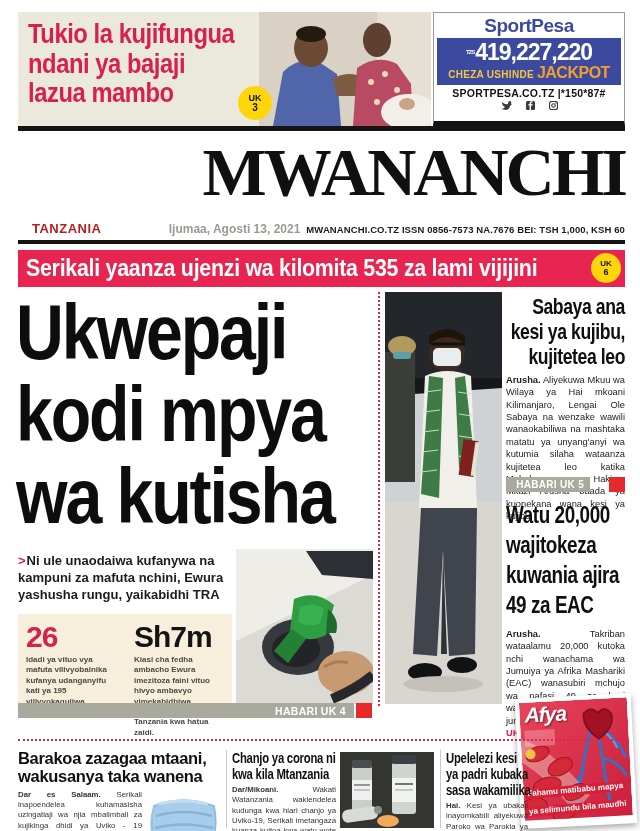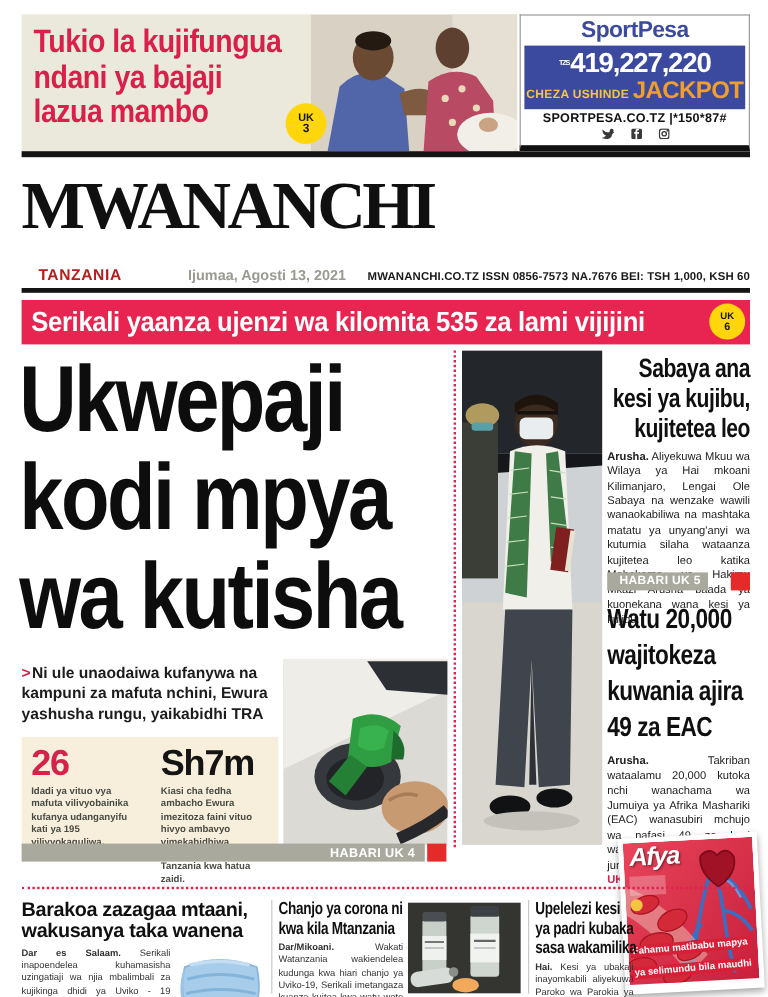--- a/index.html
+++ b/index.html
@@ -19,32 +19,32 @@
   .rule{background:#141414;}
 
   
   .ad{left:433px;top:12px;width:192px;height:114px;background:#fff;border:1px solid #9a9a9a;
       border-bottom:5px solid #111;box-sizing:border-box;text-align:center;}
   .ad-brand{font-weight:bold;font-size:19px;color:#3b4a9f;letter-spacing:-.5px;padding-top:2px;}
   .ad-band{margin:1px 3px 0 3px;background:#3b4a9f;color:#fff;padding:2px 0 3px 0;}
   .ad-amount{font-weight:bold;font-size:23px;letter-spacing:-1px;line-height:24px;}
   .ad-tzs{font-size:6px;font-weight:bold;vertical-align:6px;margin-right:1px;}
   .ad-tag{font-weight:bold;font-size:10px;color:#f5c542;letter-spacing:.3px;}
-  .ad-jackpot{font-weight:bold;font-size:20px;color:#f09e2e;letter-spacing:-.5px;margin-left:3px;}
+  .ad-jackpot{font-weight:bold;font-size:16px;color:#f09e2e;letter-spacing:-.5px;margin-left:3px;}
   .ad-contact{font-weight:bold;font-size:10.5px;color:#111;margin-top:2px;letter-spacing:.2px;}
   .ad-social{display:flex;justify-content:center;gap:14px;margin-top:2px;align-items:center;}
   .ad-social svg{display:block;}
 
   
-  .mast-title{left:18px;top:130px;width:607px;text-align:left;
-      font-family:"Liberation Serif",serif;font-weight:bold;font-size:56px;line-height:84px;
+  .mast-title{left:18px;top:130px;width:607px;text-align:right;
+      font-family:"Liberation Serif",serif;font-weight:bold;font-size:68px;line-height:84px;
       letter-spacing:-3px;color:#101010;}
   .byline{left:18px;top:221px;width:607px;height:16px;}
   .byline .region{position:absolute;left:14px;top:0;color:#b91c1c;font-weight:bold;font-size:13px;letter-spacing:.5px;}
-  .byline .right{position:absolute;right:0;top:1px;display:flex;gap:18px;align-items:baseline;}
+  .byline .right{position:absolute;right:0;top:1px;display:flex;gap:6px;align-items:baseline;}
   .byline .date{color:#9a9a92;font-weight:bold;font-size:12px;}
   .byline .info{color:#1a1a1a;font-weight:bold;font-size:9.5px;letter-spacing:.1px;}
 
   
   .banner{left:18px;top:250px;width:607px;height:37px;background:#e82550;}
   .banner-text{position:absolute;left:8px;top:0;line-height:37px;color:#fff;font-weight:bold;
       font-size:23px;letter-spacing:-.3px;white-space:nowrap;transform:scaleX(.93);transform-origin:left center;}
 
   
   .lead-headline{left:16px;top:291px;transform:scaleX(.85);transform-origin:left top;}

